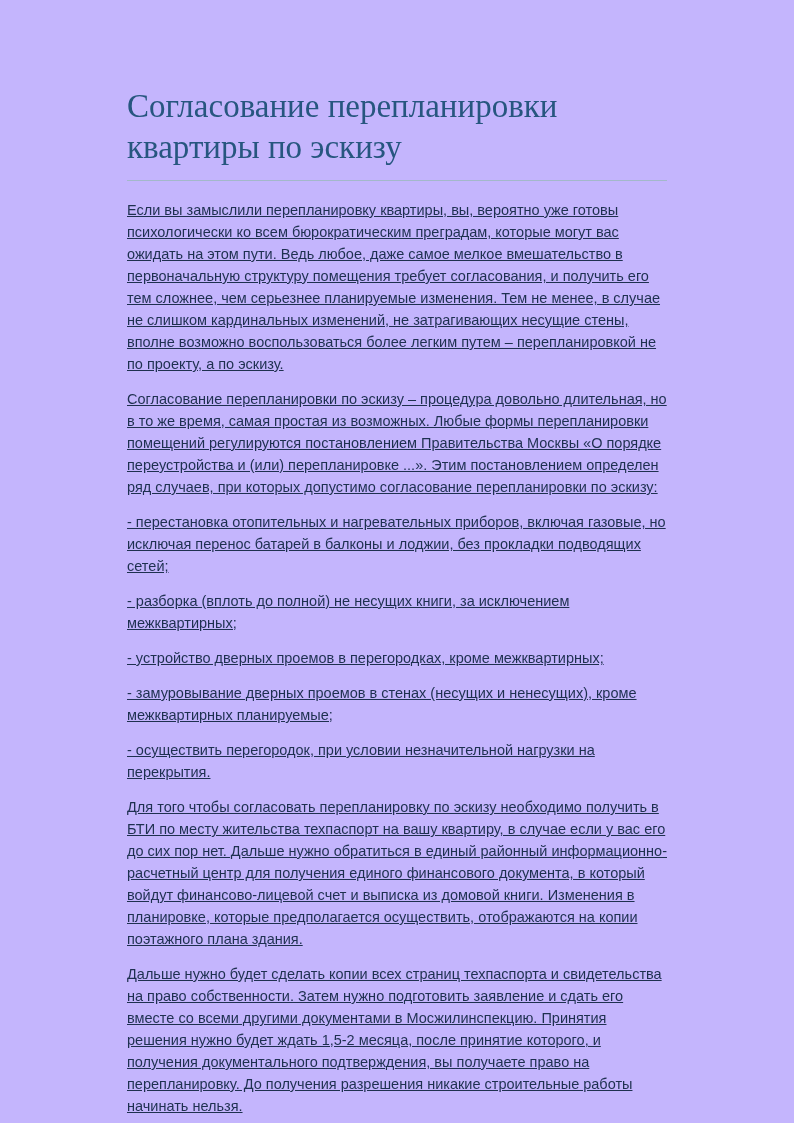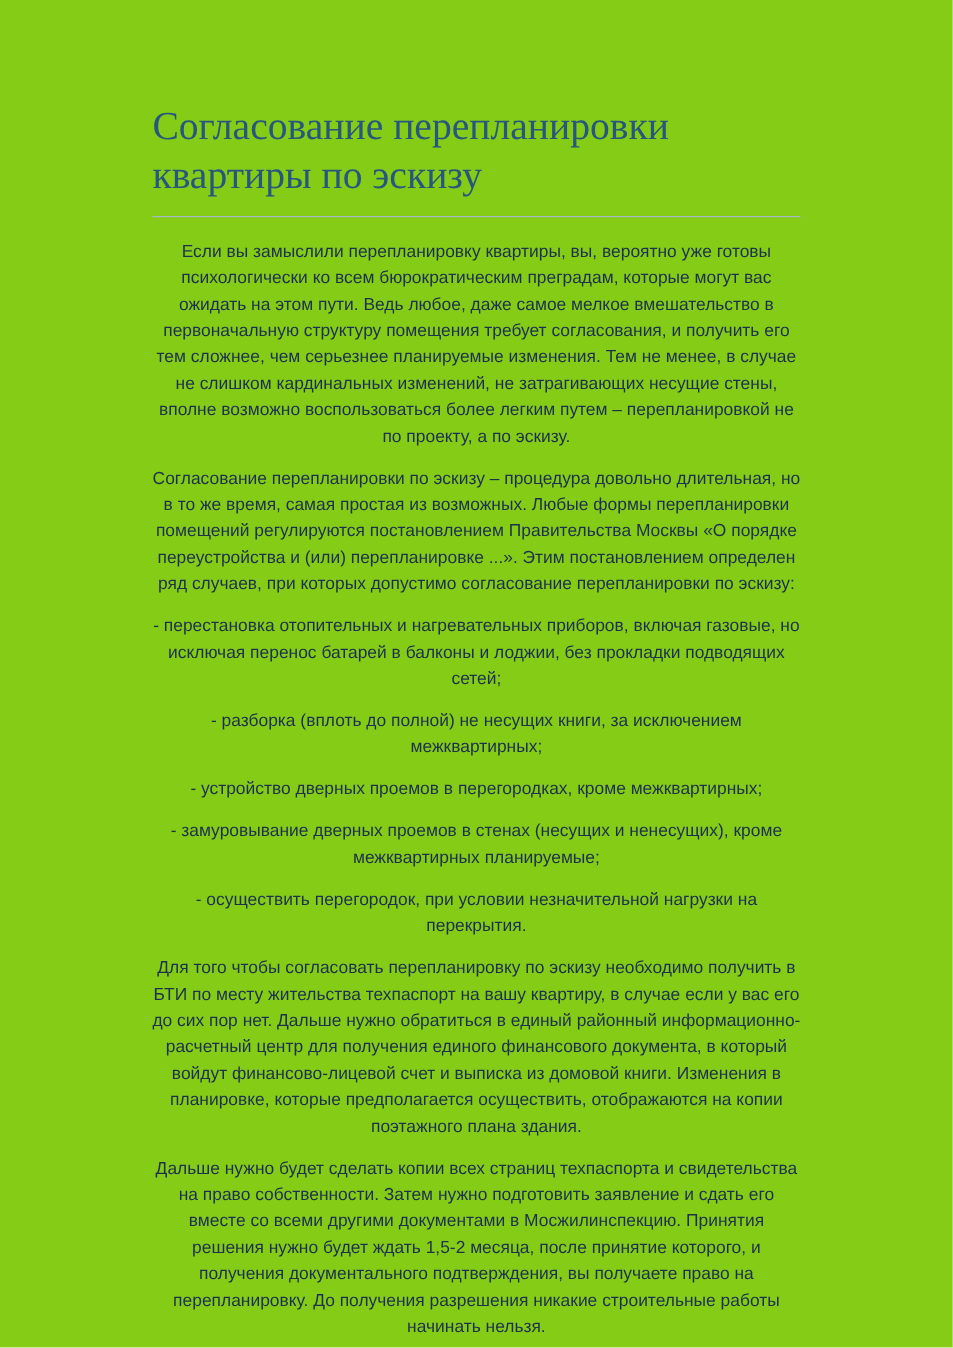--- a/index.html
+++ b/index.html
@@ -5,42 +5,43 @@
   html, body {
     margin: 0;
     padding: 0;
     background: #ffffff;
   }
   .page {
     position: relative;
     width: 794px;
     height: 1123px;
     margin: 0 auto;
-    background: #84cc16;
+    background: #c4b5fd;
     box-sizing: border-box;
     padding: 86px 127px 40px 127px;
     overflow: hidden;
     font-family: "Liberation Sans", sans-serif;
   }
   .doc-title {
     margin: 0 0 18px 0;
     padding: 0 0 12px 0;
     font-family: "Liberation Serif", "DejaVu Serif", serif;
     font-weight: 400;
     font-size: 33px;
     line-height: 41px;
     color: #27567F;
     border-bottom: 1px solid #A3B8CA;
   }
   .doc-body p {
     margin: 0 0 13px 0;
     font-size: 14.5px;
     line-height: 22px;
     color: #1E3050;
-    text-align: center;
+    text-align: left;
+    text-decoration: underline;
   }
 </style>
 </head>
 <body>
 
 <div class="page">
   <h1 class="doc-title">Согласование перепланировки квартиры по эскизу</h1>
 
   <div class="doc-body">
     <p>Если вы замыслили перепланировку квартиры, вы, вероятно уже готовы психологически ко всем бюрократическим преградам, которые могут вас ожидать на этом пути. Ведь любое, даже самое мелкое вмешательство в первоначальную структуру помещения требует согласования, и получить его тем сложнее, чем серьезнее планируемые изменения. Тем не менее, в случае не слишком кардинальных изменений, не затрагивающих несущие стены, вполне возможно воспользоваться более легким путем – перепланировкой не по проекту, а по эскизу.</p>

